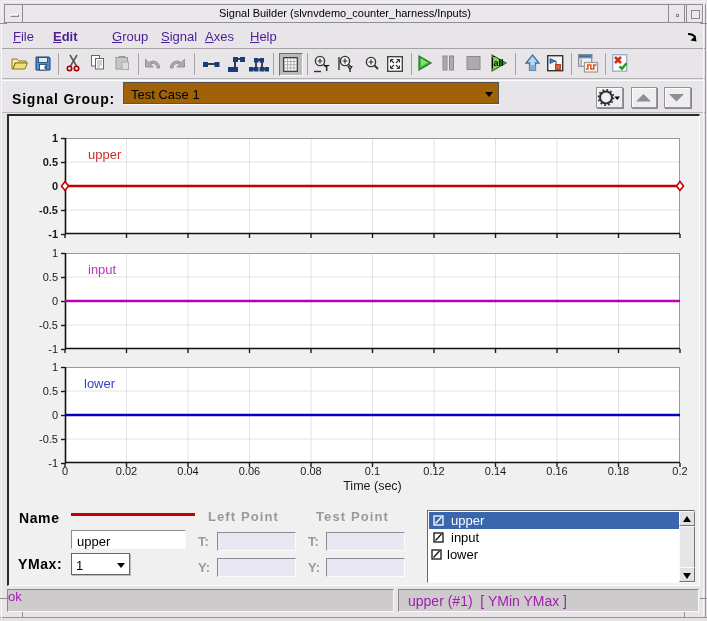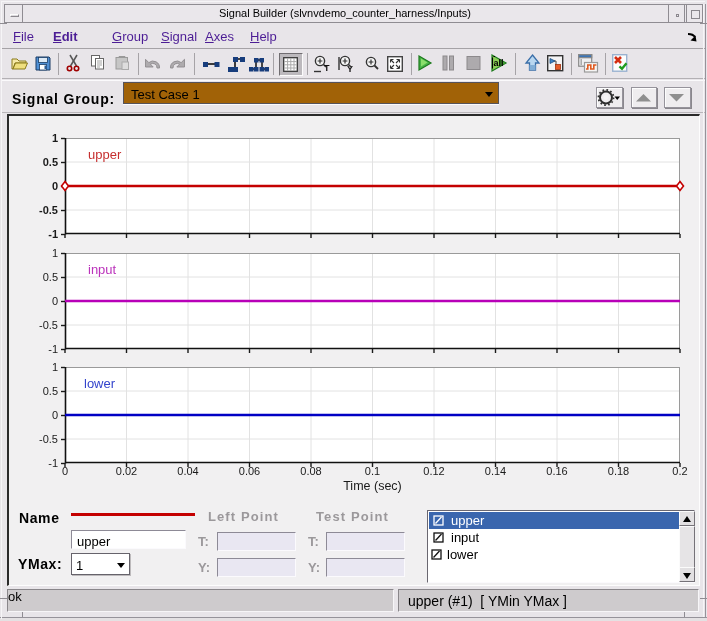--- a/index.html
+++ b/index.html
@@ -59,21 +59,21 @@
 #scrollbar { left:679px; top:511px; width:16px; height:71px; background:#eceaec; }
 .sbtn { position:absolute; left:0; width:16px; height:15px; background:#e2e0e2;
   border-top:1px solid #fbfbfb; border-left:1px solid #fbfbfb; border-bottom:1px solid #757278; border-right:1px solid #757278; }
 #sthumb { position:absolute; left:0; top:15px; width:16px; height:42px; background:#e6e4e6;
   border-top:1px solid #fbfbfb; border-left:1px solid #fbfbfb; border-bottom:1px solid #757278; border-right:1px solid #757278; }
 
 #status-l { left:7px; top:589px; width:387px; height:23px; background:#cecbcd;
   border-top:1px solid #89868a; border-left:1px solid #89868a; border-bottom:1px solid #f7f6f8; border-right:1px solid #f7f6f8; }
 #status-r { left:398px; top:589px; width:301px; height:23px; background:#cecbcd;
   border-top:1px solid #89868a; border-left:1px solid #89868a; border-bottom:1px solid #f7f6f8; border-right:1px solid #f7f6f8; }
-.stxt { position:absolute; font-size:13px; color:#000000; }
+.stxt { position:absolute; font-size:13px; color:#a21caf; }
 #botline { left:0; top:617px; width:707px; height:1px; background:#96939a; }
 #botframe { left:0; top:618px; width:707px; height:3px; background:#e4e1e3; }
 .vmark { position:absolute; width:1px; height:5px; background:#8f8c92; top:612px; }
 .sidemark { position:absolute; width:7px; height:1px; background:#8f8c92; }
 #rightline { left:705px; top:4px; width:1px; height:614px; background:#96939a; }
 #rightwhite { left:703px; top:4px; width:1px; height:613px; background:#f6f5f7; }
 #leftwhite { left:1px; top:1px; width:1px; height:618px; background:#f6f5f7; }
 #topwhite { left:1px; top:1px; width:704px; height:1px; background:#f6f5f7; }
 </style>
 </head>

